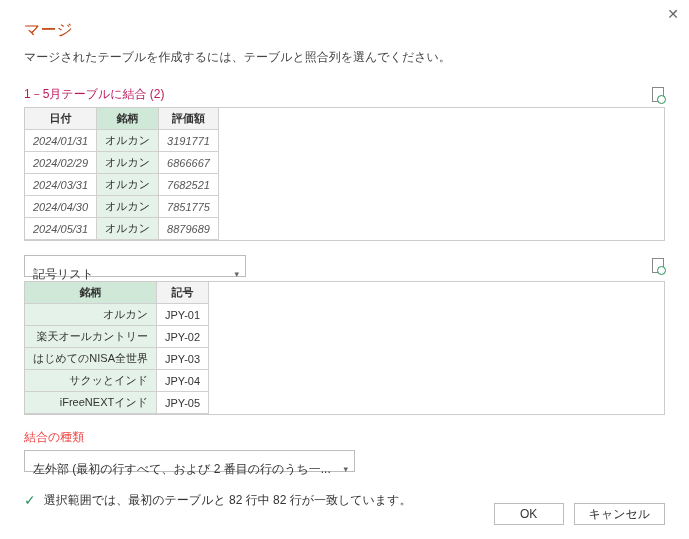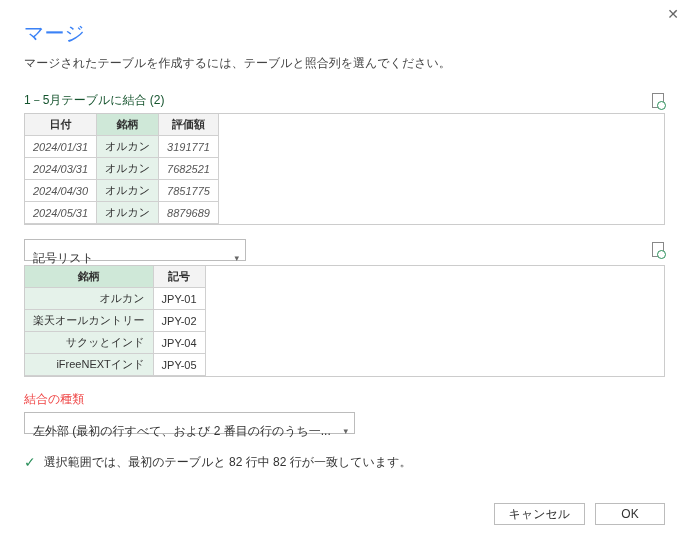--- a/index.html
+++ b/index.html
@@ -16,37 +16,37 @@
   }
   .close-x {
     position: absolute;
     top: 6px;
     right: 10px;
     font-size: 14px;
     color: #666;
     cursor: pointer;
   }
   h1.title {
-    color: #3b82f6;
-    font-size: 20px;
+    color: #c2410c;
+    font-size: 16px;
     font-weight: 400;
     margin: 10px 0 8px 0;
   }
   .subtitle {
     color: #444;
     margin-bottom: 20px;
   }
   .section-head {
     display: flex;
     justify-content: space-between;
     align-items: center;
     margin-bottom: 4px;
   }
   .link-txt {
-    color: #14532d;
+    color: #be185d;
     font-size: 12px;
   }
   .mini-icon {
     width: 14px;
     height: 16px;
     position: relative;
   }
   .mini-icon::before {
     content: "";
     position: absolute;
@@ -179,20 +179,26 @@
       <th>評価額</th>
       <th style="border:none;background:#fff;width:460px"></th>
     </tr>
     <tr>
           <td class="italic">2024/01/31</td>
           <td class="sel">オルカン</td>
           <td class="num italic">3191771</td>
           <td style="border:none"></td>
         </tr>
     <tr>
+          <td class="italic">2024/02/29</td>
+          <td class="sel">オルカン</td>
+          <td class="num italic">6866667</td>
+          <td style="border:none"></td>
+        </tr>
+    <tr>
           <td class="italic">2024/03/31</td>
           <td class="sel">オルカン</td>
           <td class="num italic">7682521</td>
           <td style="border:none"></td>
         </tr>
     <tr>
           <td class="italic">2024/04/30</td>
           <td class="sel">オルカン</td>
           <td class="num italic">7851775</td>
           <td style="border:none"></td>
@@ -227,20 +233,25 @@
           <td class="sel">オルカン</td>
           <td>JPY-01</td>
           <td style="border:none"></td>
         </tr>
     <tr>
           <td class="sel">楽天オールカントリー</td>
           <td>JPY-02</td>
           <td style="border:none"></td>
         </tr>
     <tr>
+          <td class="sel">はじめてのNISA全世界</td>
+          <td>JPY-03</td>
+          <td style="border:none"></td>
+        </tr>
+    <tr>
           <td class="sel">サクッとインド</td>
           <td>JPY-04</td>
           <td style="border:none"></td>
         </tr>
     <tr>
           <td class="sel">iFreeNEXTインド</td>
           <td>JPY-05</td>
           <td style="border:none"></td>
         </tr>
   </tbody>
@@ -255,18 +266,18 @@
 </div>
 
 
 <div class="status-row">
   <span class="check">✓</span>
   <span>選択範囲では、最初のテーブルと 82 行中 82 行が一致しています。</span>
 </div>
 
 
 <div class="footer">
+  <div class="btn">OK</div>
   <div class="btn">キャンセル</div>
-  <div class="btn">OK</div>
 </div>
 
 
 
 
 </body></html>

